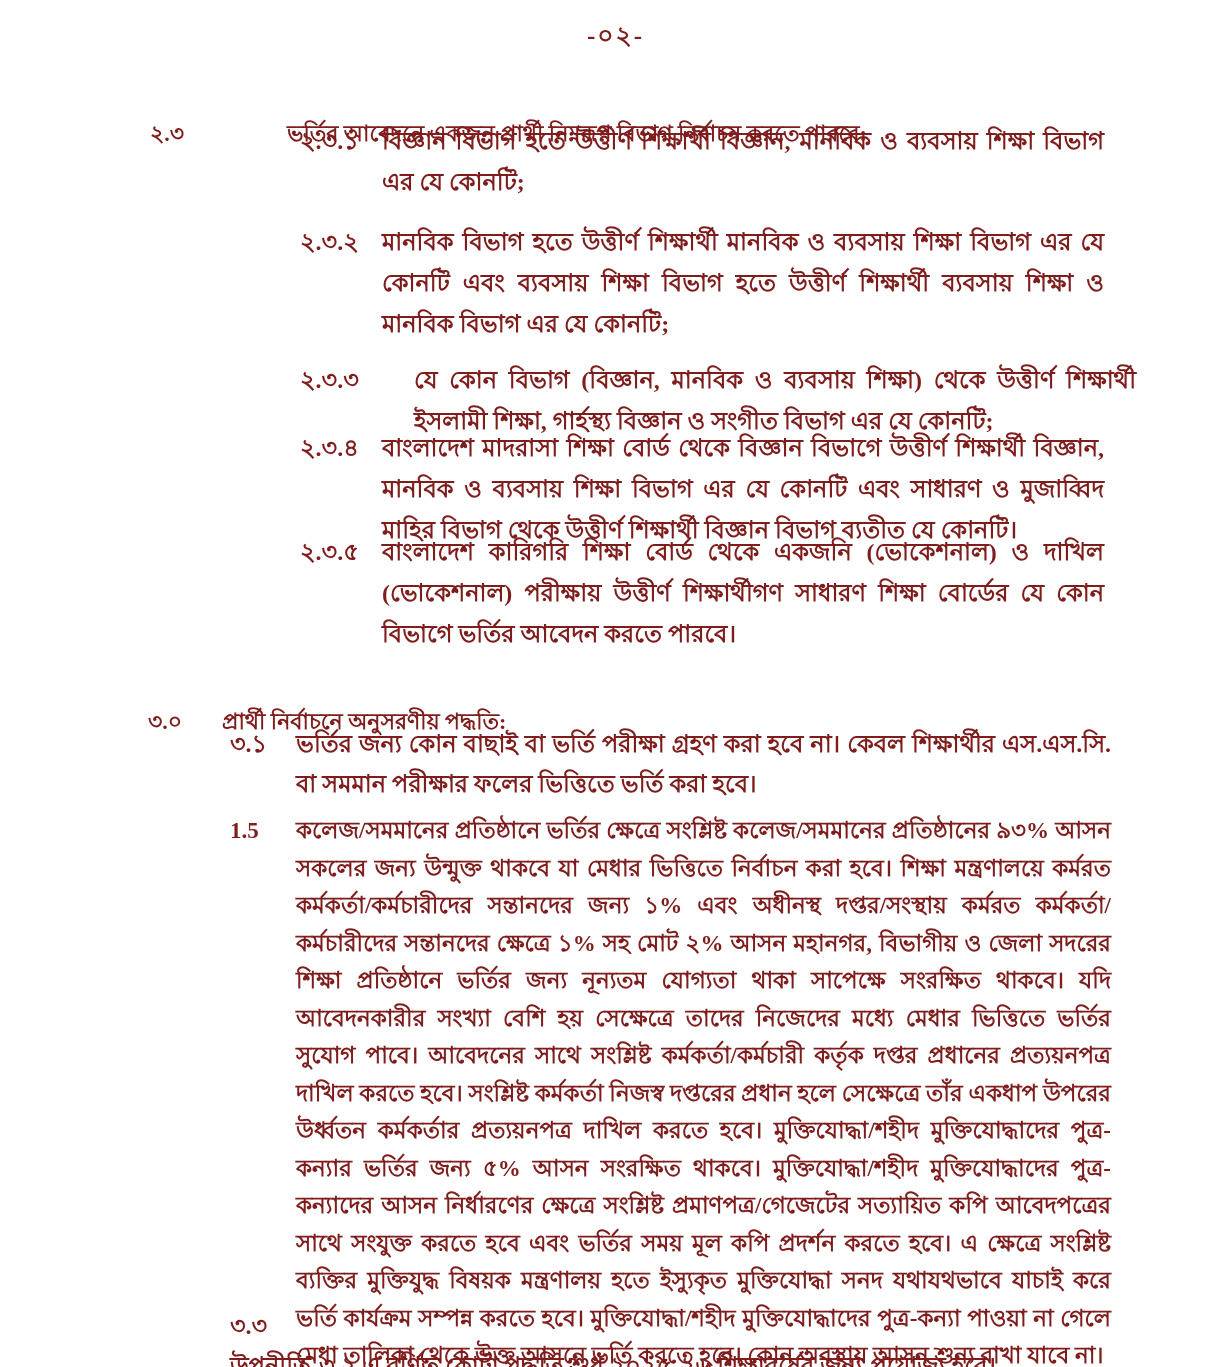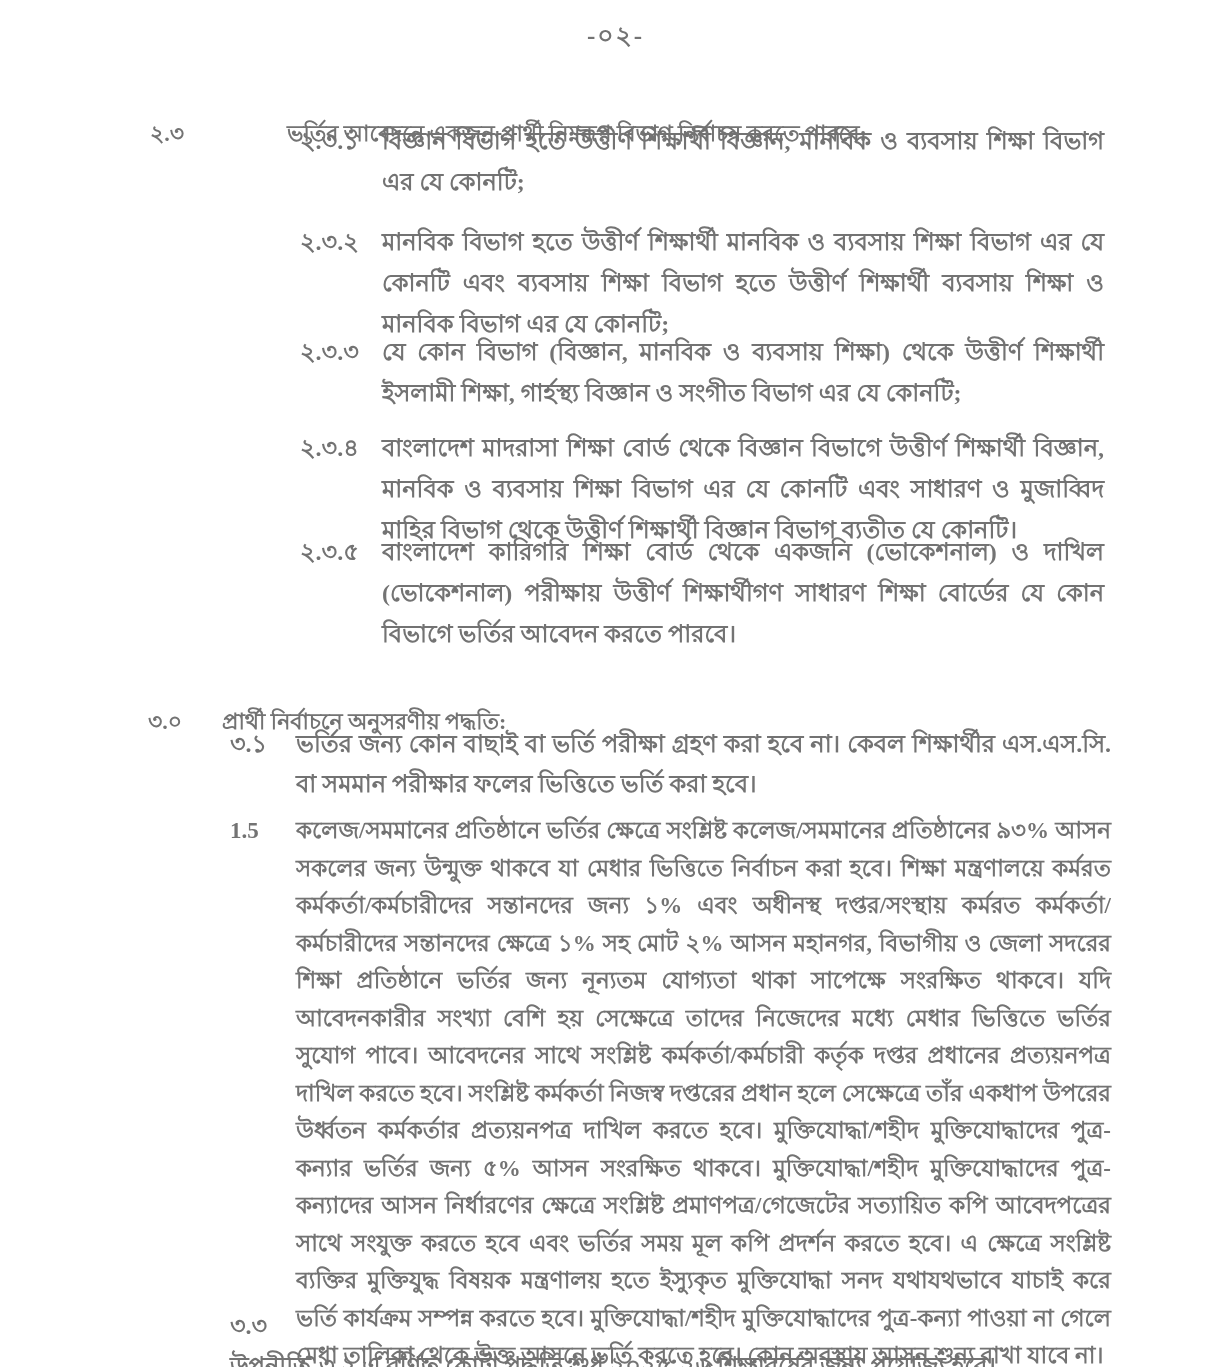--- a/index.html
+++ b/index.html
@@ -1,21 +1,21 @@
 <!DOCTYPE html>
 <html lang="bn"><head>
 <meta charset="utf-8">
 <style>
   html, body { margin: 0; padding: 0; background: #ffffff; }
   .page {
     position: relative;
     width: 1231px;
     height: 1367px;
     background: #ffffff;
-    color: #737373;
+    color: #7f1d1d;
     font-family: "Liberation Serif", "DejaVu Serif", serif;
     font-weight: 700;
     overflow: hidden;
   }
   .pagenum {
     position: absolute;
     top: 16px;
     left: 0;
     width: 100%;
     text-align: center;
@@ -58,21 +58,21 @@
   <div class="row item-23" style="top:121px;">
     <span class="num">২.৩.১</span>
     <span class="txt">বিজ্ঞান বিভাগ হতে উত্তীর্ণ শিক্ষার্থী বিজ্ঞান, মানবিক ও ব্যবসায় শিক্ষা বিভাগ এর যে কোনটি;</span>
   </div>
 
   <div class="row item-23" style="top:222px;">
     <span class="num">২.৩.২</span>
     <span class="txt">মানবিক বিভাগ হতে উত্তীর্ণ শিক্ষার্থী মানবিক ও ব্যবসায় শিক্ষা বিভাগ এর যে কোনটি এবং ব্যবসায় শিক্ষা বিভাগ হতে উত্তীর্ণ শিক্ষার্থী ব্যবসায় শিক্ষা ও মানবিক বিভাগ এর যে কোনটি;</span>
   </div>
 
-  <div class="row item-23" style="top:332px;">
+  <div class="row item-23" style="top:360px;gap:32px;">
     <span class="num">২.৩.৩</span>
     <span class="txt">যে কোন বিভাগ (বিজ্ঞান, মানবিক ও ব্যবসায় শিক্ষা) থেকে উত্তীর্ণ শিক্ষার্থী ইসলামী শিক্ষা, গার্হস্থ্য বিজ্ঞান ও সংগীত বিভাগ এর যে কোনটি;</span>
   </div>
 
   <div class="row item-23" style="top:428px;">
     <span class="num">২.৩.৪</span>
     <span class="txt">বাংলাদেশ মাদরাসা শিক্ষা বোর্ড থেকে বিজ্ঞান বিভাগে উত্তীর্ণ শিক্ষার্থী বিজ্ঞান, মানবিক ও ব্যবসায় শিক্ষা বিভাগ এর যে কোনটি এবং সাধারণ ও মুজাব্বিদ মাহির বিভাগ থেকে উত্তীর্ণ শিক্ষার্থী বিজ্ঞান বিভাগ ব্যতীত যে কোনটি।</span>
   </div>
 
   <div class="row item-23" style="top:532px;">

